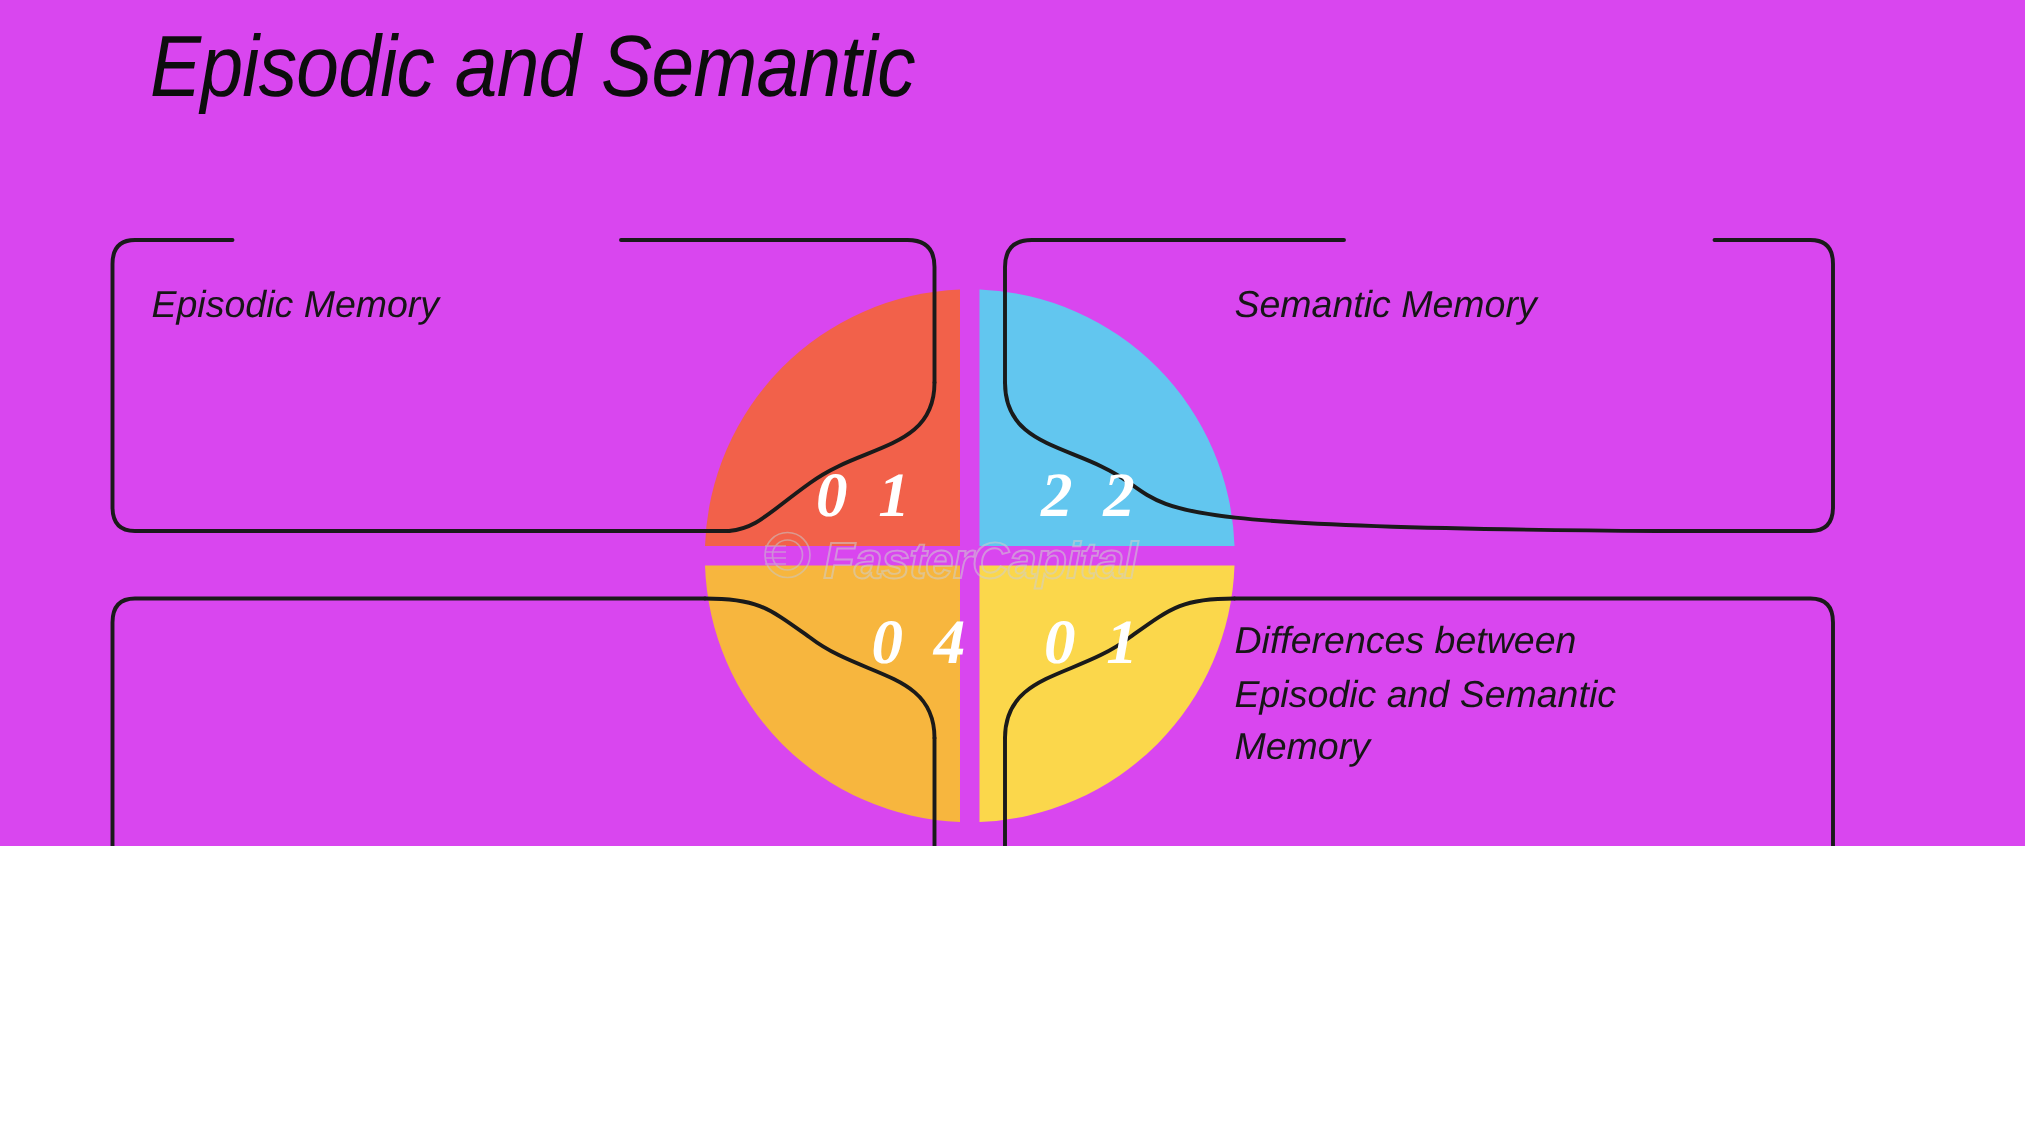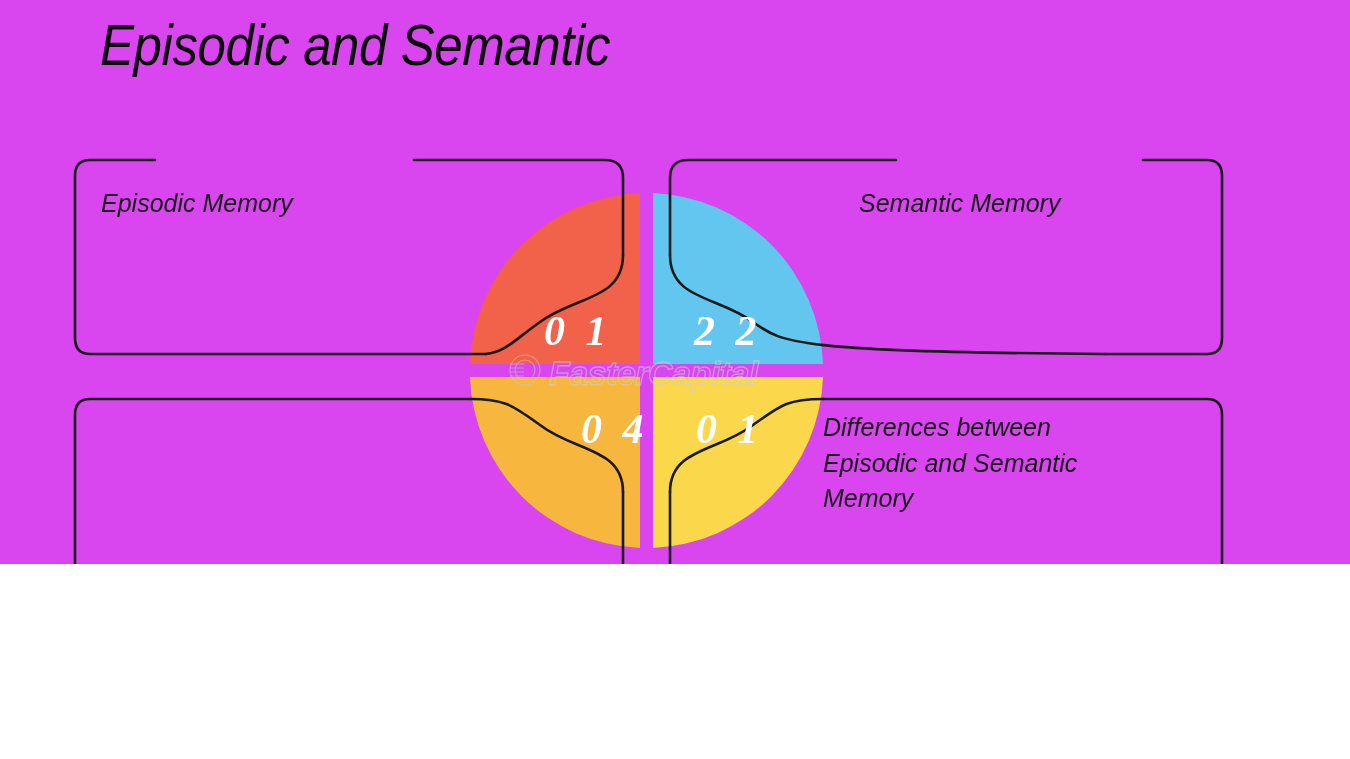--- a/index.html
+++ b/index.html
@@ -64,21 +64,21 @@
   .label {
     position: absolute;
     font-family: "Liberation Sans", sans-serif;
     font-size: 25px;
     font-weight: 400;
     color: #161616;
     line-height: 1.42;
     white-space: pre-line;
   }
   #label-tl { left: 78px;  top: 186px; width: 380px; margin-left: 23px; }
-  #label-tr { left: 823px; top: 186px; width: 390px; margin-left: 36px; }
+  #label-tr { left: 823px; top: 186px; width: 390px; }
   #label-bl { left: 78px;  top: 410px; width: 390px; }
   #label-br { left: 823px; top: 410px; width: 370px; }
 
   
   #watermark {
     position: absolute;
     left: 497px;
     top: 352px;
     width: 340px;
     height: 46px;

